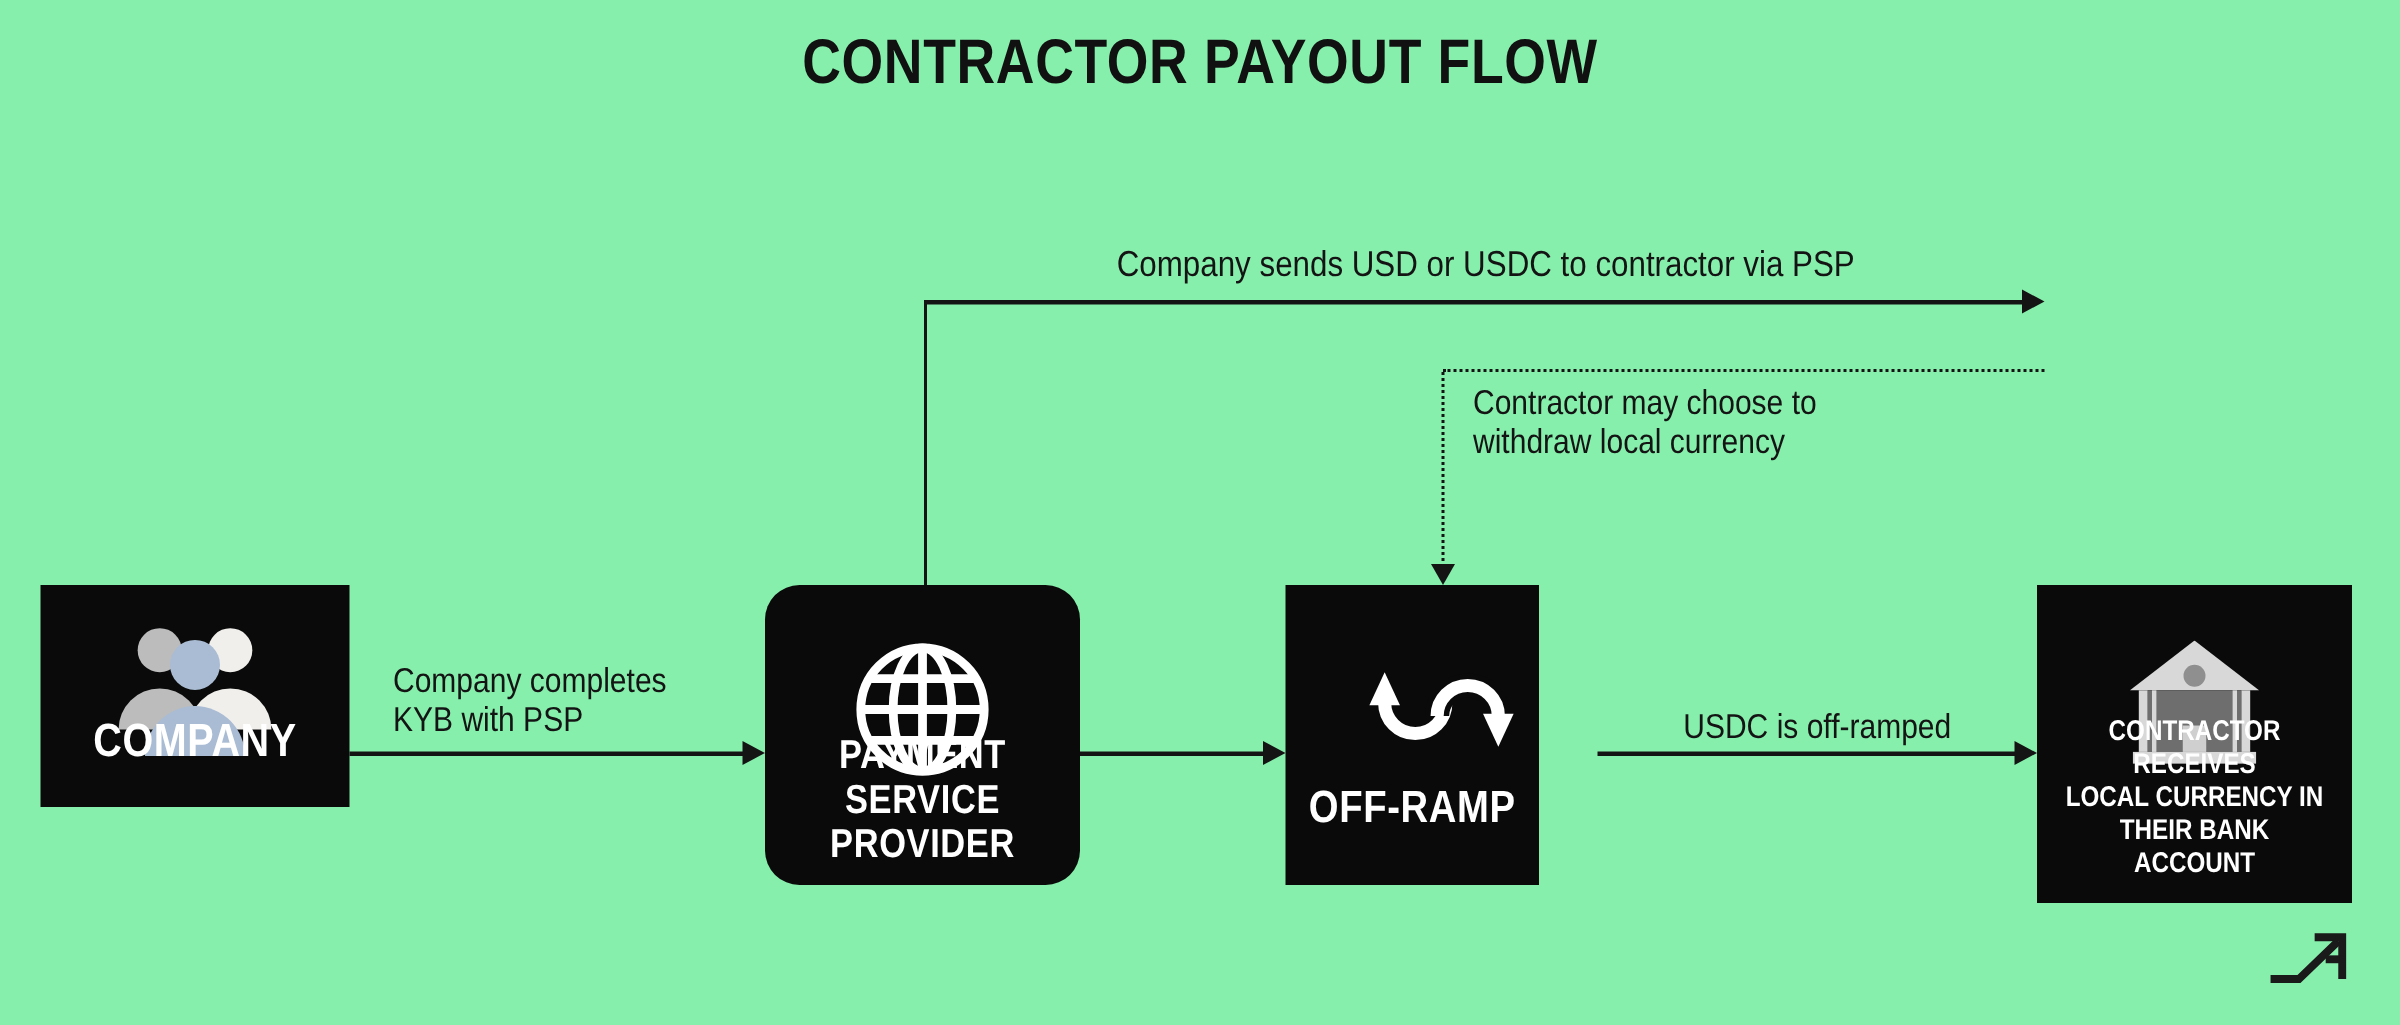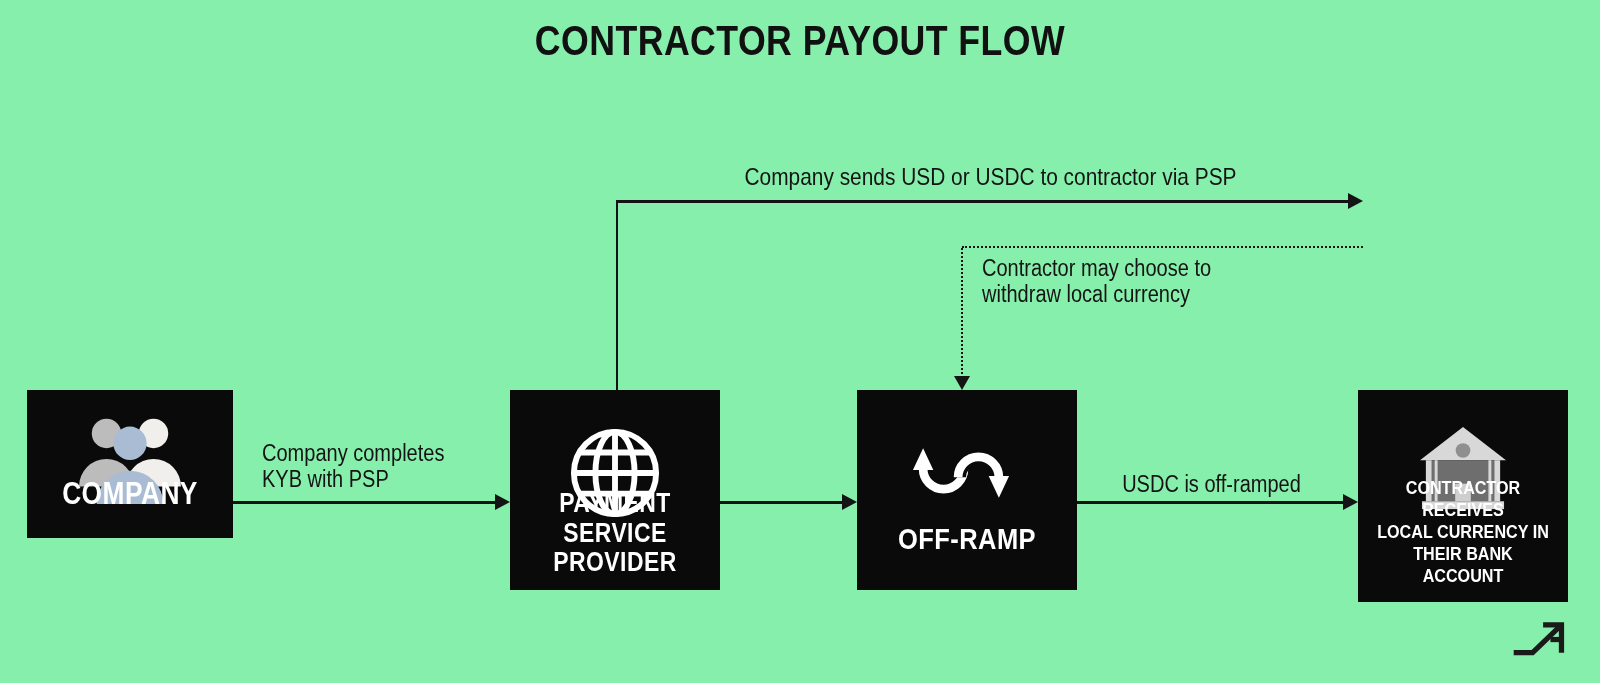--- a/index.html
+++ b/index.html
@@ -75,36 +75,36 @@
       <circle cx="36" cy="26" r="15" fill="#bcbcbc"></circle>
       <path d="M8,80 a28,28 0 0 1 56,0 z" fill="#bcbcbc"></path>
       <circle cx="84" cy="26" r="15" fill="#f1efec"></circle>
       <path d="M56,80 a28,28 0 0 1 56,0 z" fill="#f1efec"></path>
       <circle cx="60" cy="36" r="17" fill="#a9bcd3"></circle>
       <path d="M26,98 a34,34 0 0 1 68,0 z" fill="#a9bcd3"></path>
     </svg>
     <div class="node-label" style="bottom:26px;font-size:31px;">COMPANY</div>
   </div>
 
-  <div class="node" style="left:510px;top:390px;width:210px;height:200px;">
+  <div class="node" style="left:510px;top:390px;width:210px;height:200px;border-radius:23px;">
     <svg class="node-icon" style="left:58px;top:36px;" width="94" height="94" viewBox="0 0 96 96">
       <g stroke="#ffffff" stroke-width="6" fill="none">
         <circle cx="48" cy="48" r="42"></circle>
         <ellipse cx="48" cy="48" rx="20" ry="42"></ellipse>
         <line x1="48" y1="6" x2="48" y2="90"></line>
         <line x1="6" y1="48" x2="90" y2="48"></line>
         <line x1="13" y1="27" x2="83" y2="27"></line>
         <line x1="13" y1="69" x2="83" y2="69"></line>
       </g>
     </svg>
     <div class="node-label" style="bottom:12px;font-size:27px;line-height:1.1;">PAYMENT SERVICE
 PROVIDER</div>
   </div>
 
-  <div class="node" style="left:857px;top:390px;width:220px;height:200px;">
+  <div class="node" style="left:857px;top:390px;width:169px;height:200px;">
     <svg class="node-icon" style="left:53px;top:48px;" width="102" height="70" viewBox="0 0 140 96">
       <path d="M18,42 A28,28 0 0 0 74,42" stroke="#ffffff" stroke-width="12" fill="none"></path>
       <polygon points="4,44 32,44 18,14" fill="#ffffff"></polygon>
       <path d="M66,54 A28,28 0 0 1 122,54" stroke="#0a0a0a" stroke-width="22" fill="none"></path>
       <path d="M66,54 A28,28 0 0 1 122,54" stroke="#ffffff" stroke-width="12" fill="none"></path>
       <polygon points="108,52 136,52 122,82" fill="#ffffff"></polygon>
     </svg>
     <div class="node-label" style="bottom:34px;font-size:30px;">OFF-RAMP</div>
   </div>
 

